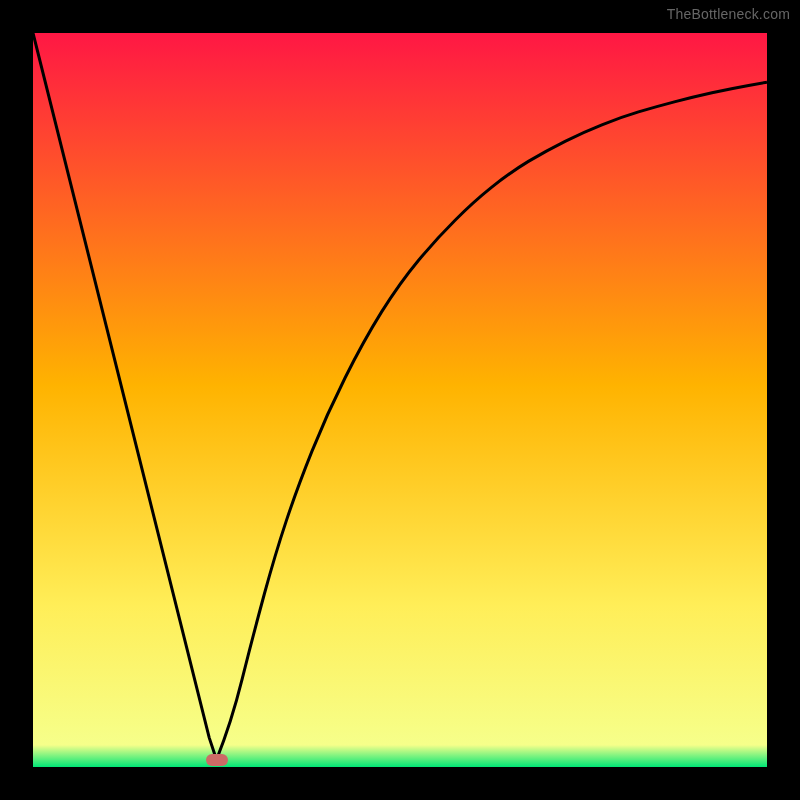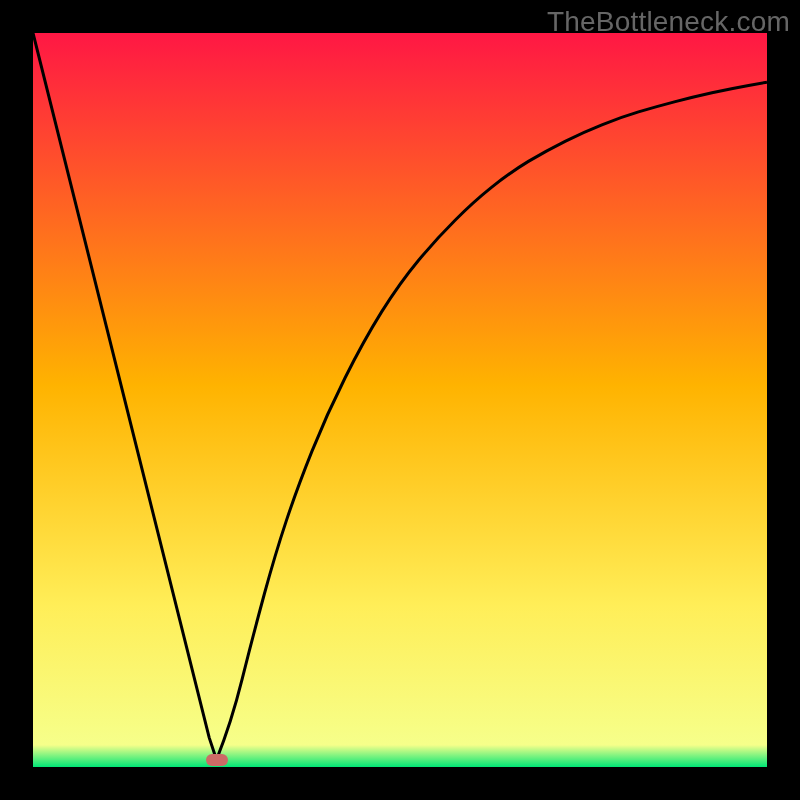--- a/index.html
+++ b/index.html
@@ -25,21 +25,21 @@
     top: 33px;
     width: 734px;
     height: 734px;
     overflow: hidden;
   }
   .watermark {
     position: absolute;
     top: 6px;
     right: 10px;
     color: #666;
-    font-size: 28px;
+    font-size: 14px;
     font-weight: 500;
     letter-spacing: 0.2px;
   }
   .marker {
     position: absolute;
     width: 22px;
     height: 12px;
     border-radius: 6px;
     background: #cc6b66;
   }

